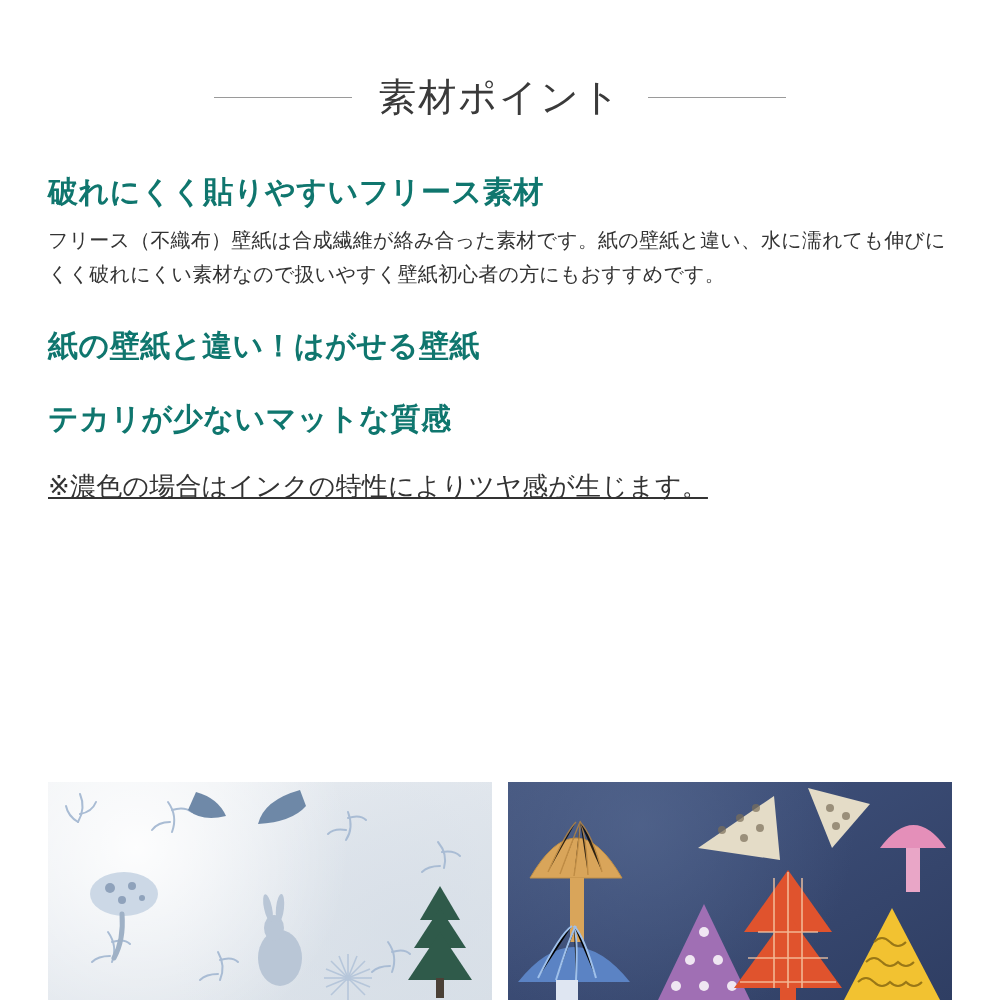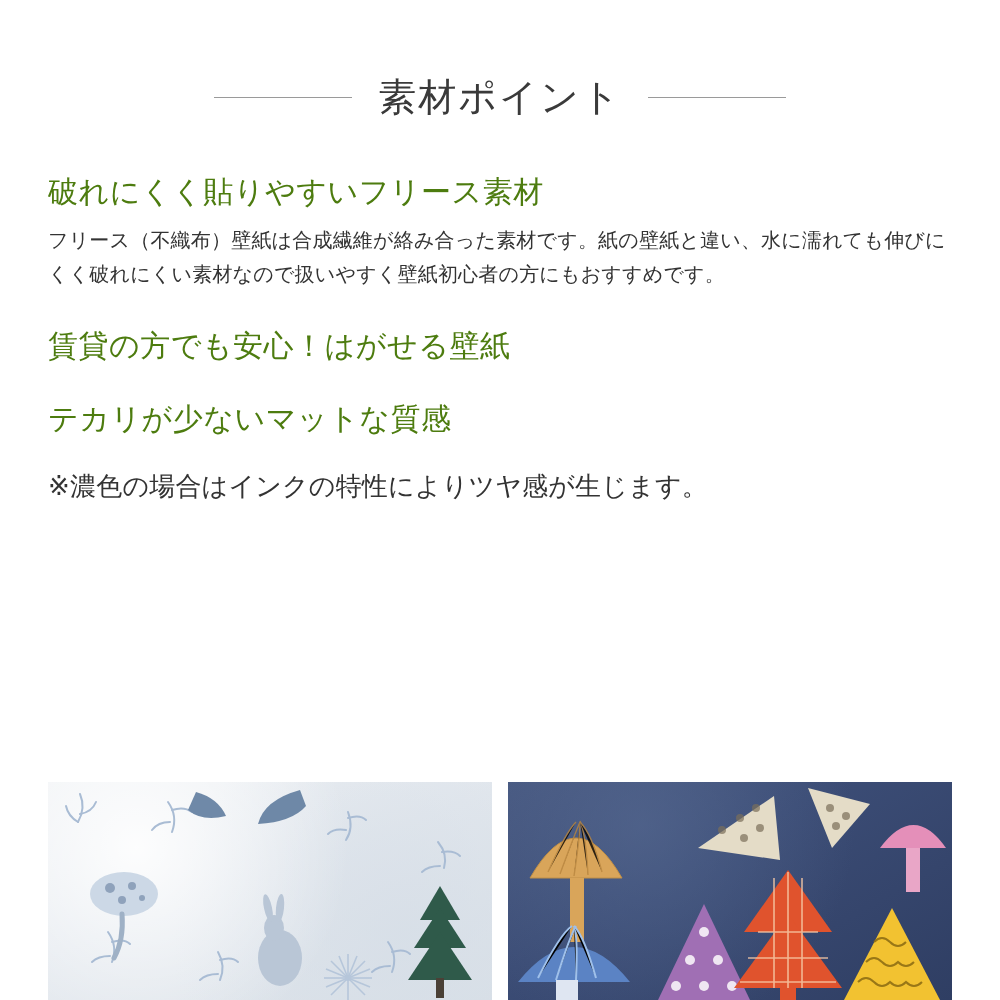--- a/index.html
+++ b/index.html
@@ -51,41 +51,42 @@
     padding: 0 48px 0 48px;
     margin-top: 56px;
   }
 
   .block + .block {
     margin-top: 34px;
   }
 
   .block-title {
     font-size: 30px;
-    font-weight: 400;
-    color: #4d7c0f;
+    font-weight: 700;
+    color: #0f766e;
     letter-spacing: 0.5px;
     line-height: 1.3;
     margin: 0 0 12px 0;
   }
 
   .block-body {
     font-size: 20px;
     line-height: 1.72;
     color: #333333;
     letter-spacing: 0.2px;
     margin: 0;
   }
 
   .note {
     font-size: 26px;
     line-height: 1.7;
     color: #333333;
     margin: 26px 0 0 0;
     letter-spacing: 0.2px;
+    text-decoration: underline;
   }
 
   
   .photos {
     position: absolute;
     left: 48px;
     bottom: 0;
     width: 904px;
     display: flex;
     gap: 16px;
@@ -131,21 +132,21 @@
   </div>
 
   <div class="content">
 
     <div class="block">
       <h2 class="block-title">破れにくく貼りやすいフリース素材</h2>
       <p class="block-body">フリース（不織布）壁紙は合成繊維が絡み合った素材です。紙の壁紙と違い、水に濡れても伸びにくく破れにくい素材なので扱いやすく壁紙初心者の方にもおすすめです。</p>
     </div>
 
     <div class="block">
-      <h2 class="block-title">賃貸の方でも安心！はがせる壁紙</h2>
+      <h2 class="block-title">紙の壁紙と違い！はがせる壁紙</h2>
     </div>
 
     <div class="block">
       <h2 class="block-title">テカリが少ないマットな質感</h2>
       <p class="note">※濃色の場合はインクの特性によりツヤ感が生じます。</p>
     </div>
 
   </div>
 
   <div class="photos">

